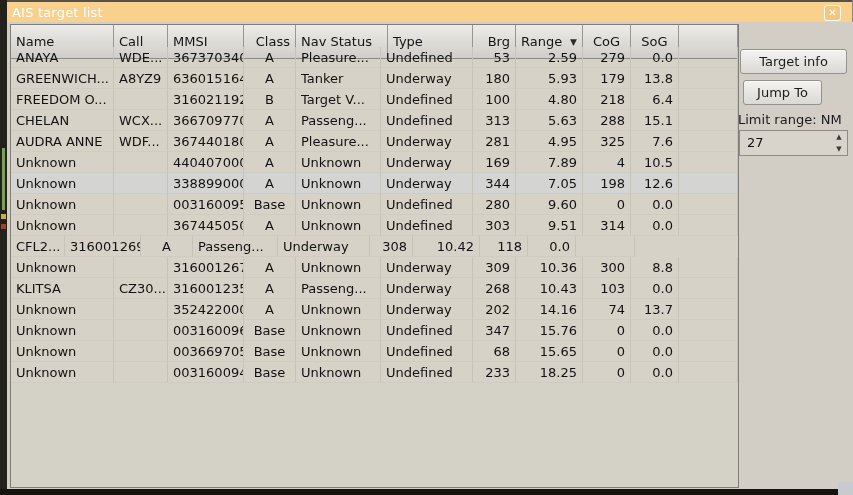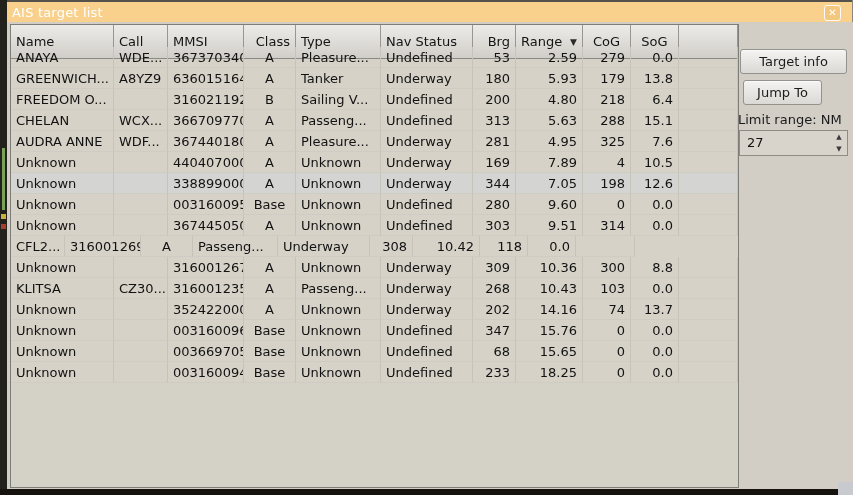--- a/index.html
+++ b/index.html
@@ -88,25 +88,25 @@
             </div>
             <div class="th align-left" style="width: 54px;">
               <span>Call</span>
             </div>
             <div class="th align-left" style="width: 76px;">
               <span>MMSI</span>
             </div>
             <div class="th align-right" style="width: 52px;">
               <span>Class</span>
             </div>
+            <div class="th align-left" style="width: 92px;">
+              <span>Nav Status</span>
+            </div>
             <div class="th align-left" style="width: 85px;">
               <span>Type</span>
-            </div>
-            <div class="th align-left" style="width: 92px;">
-              <span>Nav Status</span>
             </div>
             <div class="th align-right" style="width: 43px; text-align: center;">
               <span>Brg</span>
             </div>
             <div class="th align-left" style="width: 67px;">
               <span>Range</span>
               <span class="sort-indicator">▼</span>
             </div>
             <div class="th align-center" style="width: 48px;">
               <span>CoG</span>
@@ -143,23 +143,23 @@
               <div class="td align-right" style="width: 67px;">5.93</div>
               <div class="td align-right" style="width: 48px;">179</div>
               <div class="td align-right" style="width: 48px;">13.8</div>
               <div class="td align-left" style="width: 59px;"></div>
             </div>
             <div class="tr">
               <div class="td align-left" style="width: 103px;">FREEDOM O...</div>
               <div class="td align-left" style="width: 54px;"></div>
               <div class="td align-left" style="width: 76px;">316021192</div>
               <div class="td align-center" style="width: 52px;">B</div>
-              <div class="td align-left" style="width: 85px;">Sailing V...</div>
-              <div class="td align-left" style="width: 92px;">Undefined</div>
-              <div class="td align-right" style="width: 43px;">200</div>
+              <div class="td align-left" style="width: 85px;">Target V...</div>
+              <div class="td align-left" style="width: 92px;">Undefined</div>
+              <div class="td align-right" style="width: 43px;">100</div>
               <div class="td align-right" style="width: 67px;">4.80</div>
               <div class="td align-right" style="width: 48px;">218</div>
               <div class="td align-right" style="width: 48px;">6.4</div>
               <div class="td align-left" style="width: 59px;"></div>
             </div>
             <div class="tr">
               <div class="td align-left" style="width: 103px;">CHELAN</div>
               <div class="td align-left" style="width: 54px;">WCX...</div>
               <div class="td align-left" style="width: 76px;">366709770</div>
               <div class="td align-center" style="width: 52px;">A</div>

